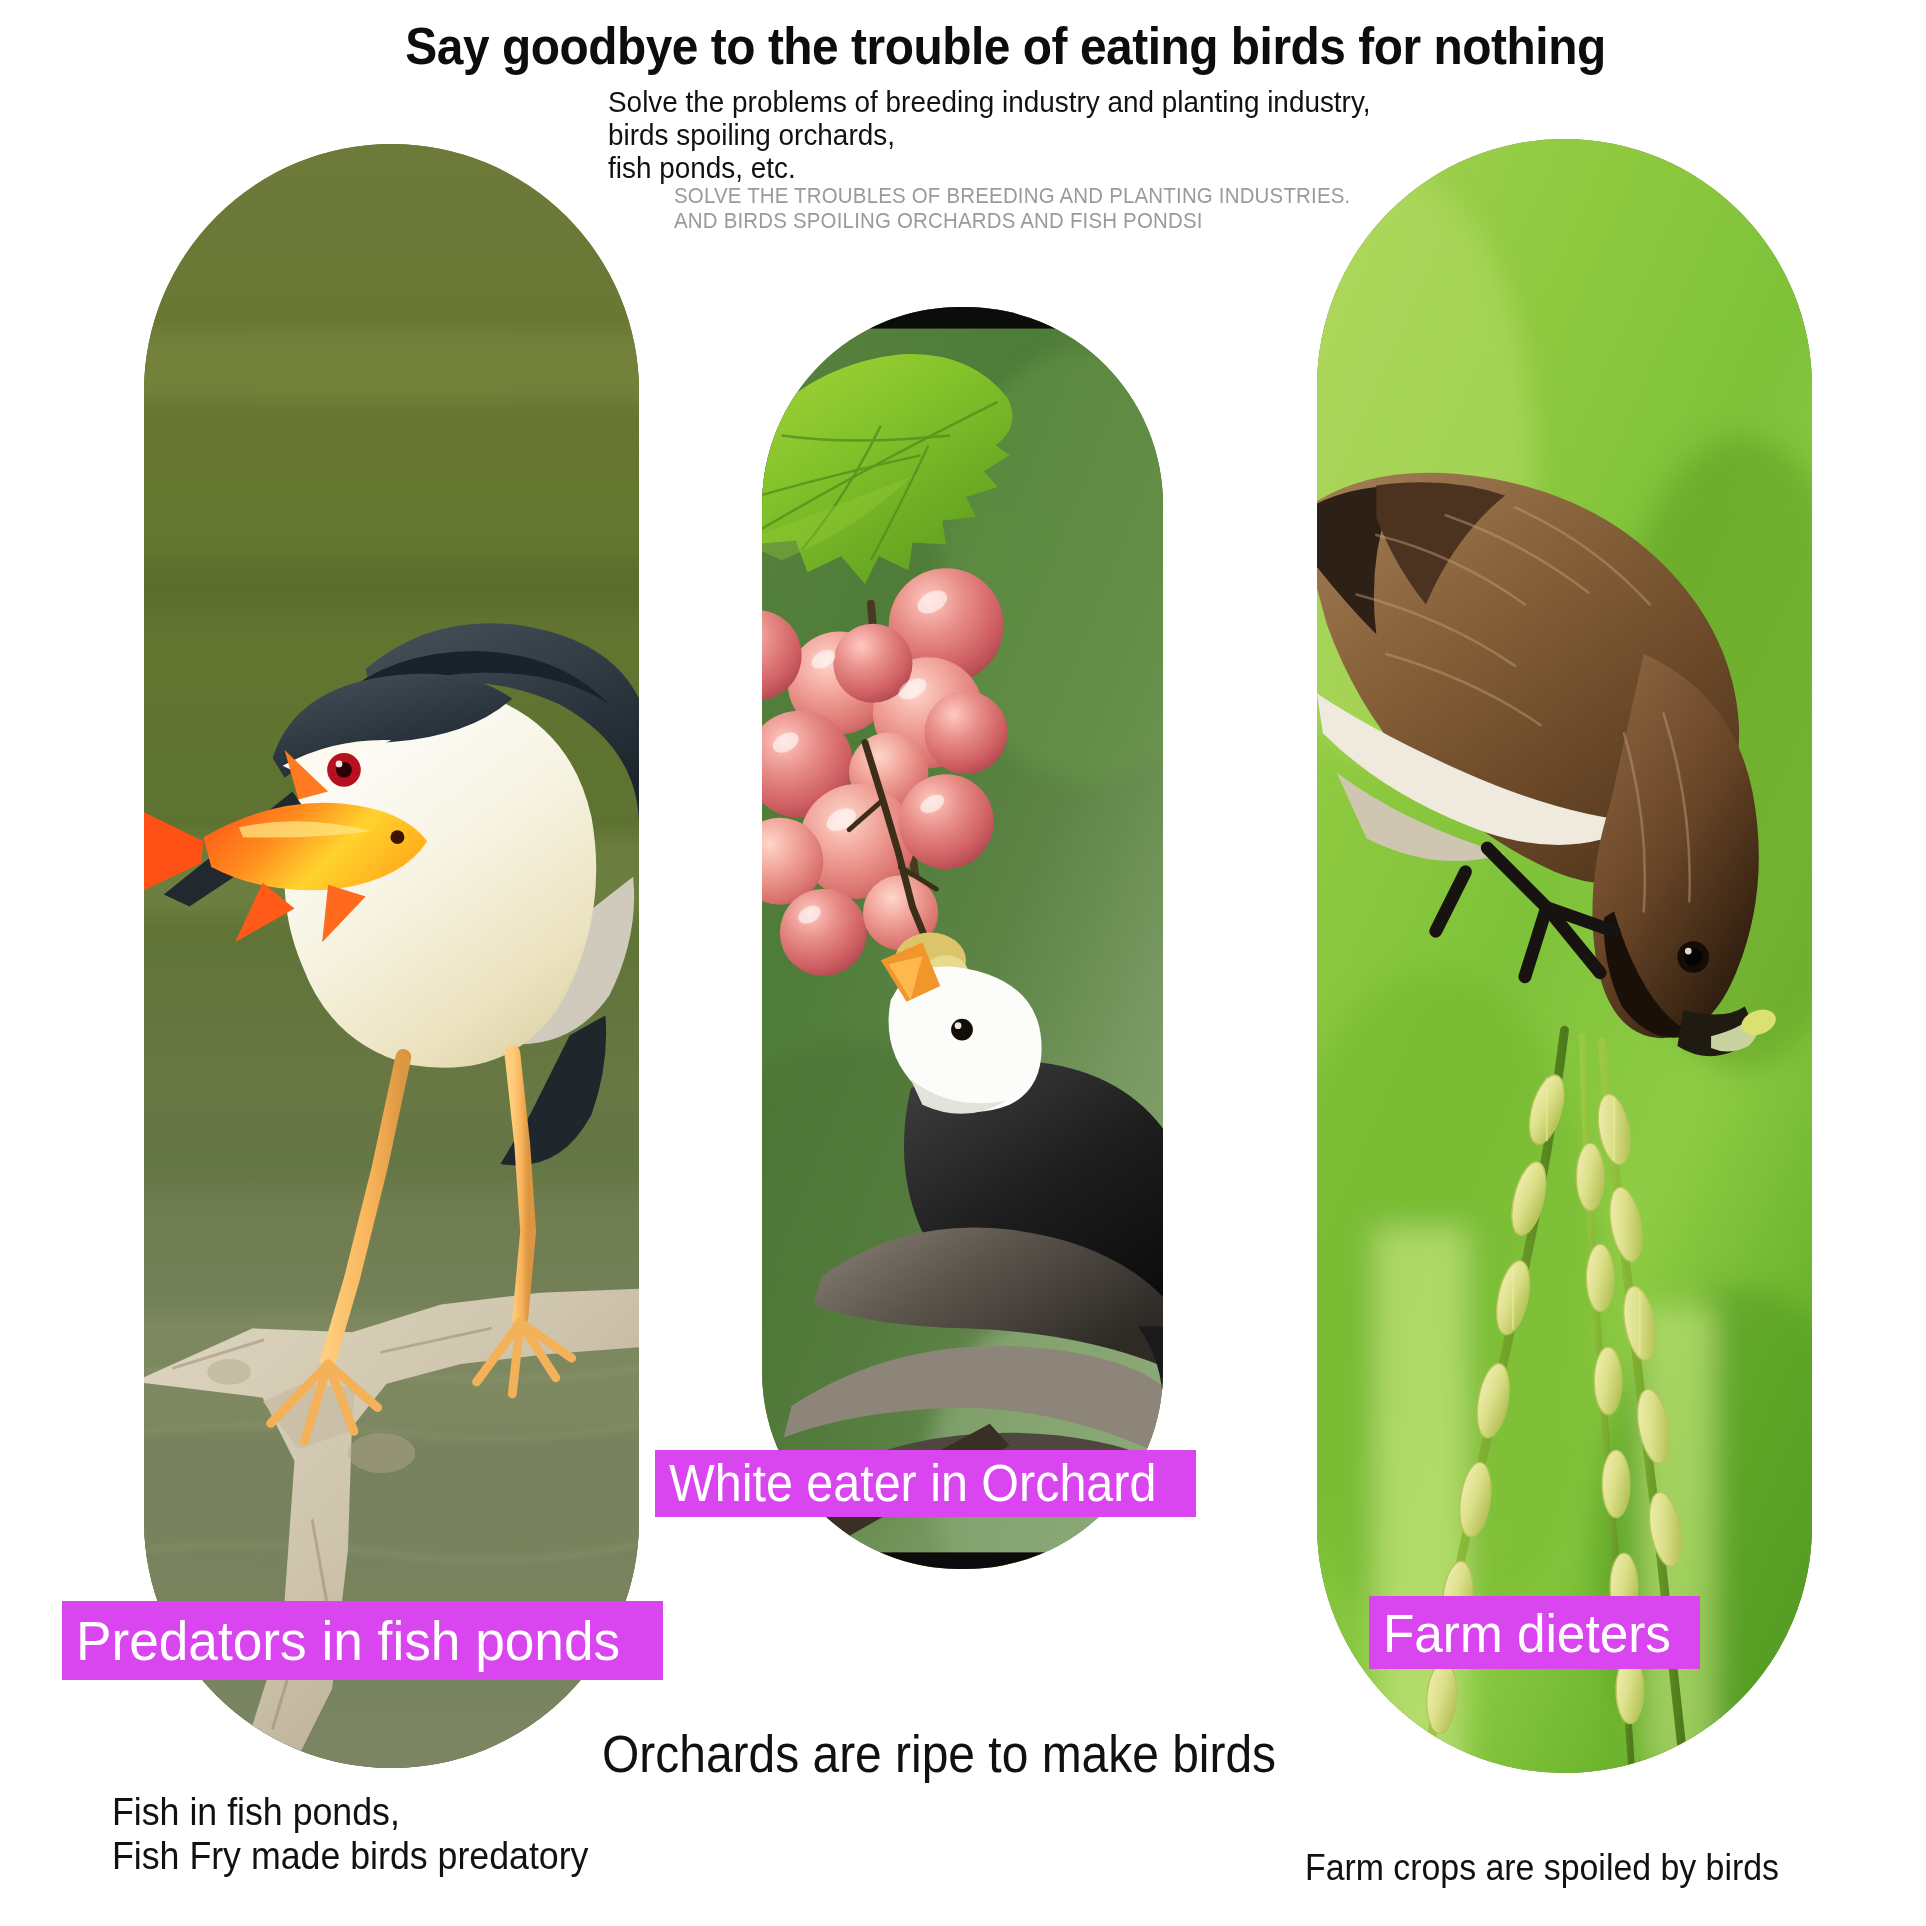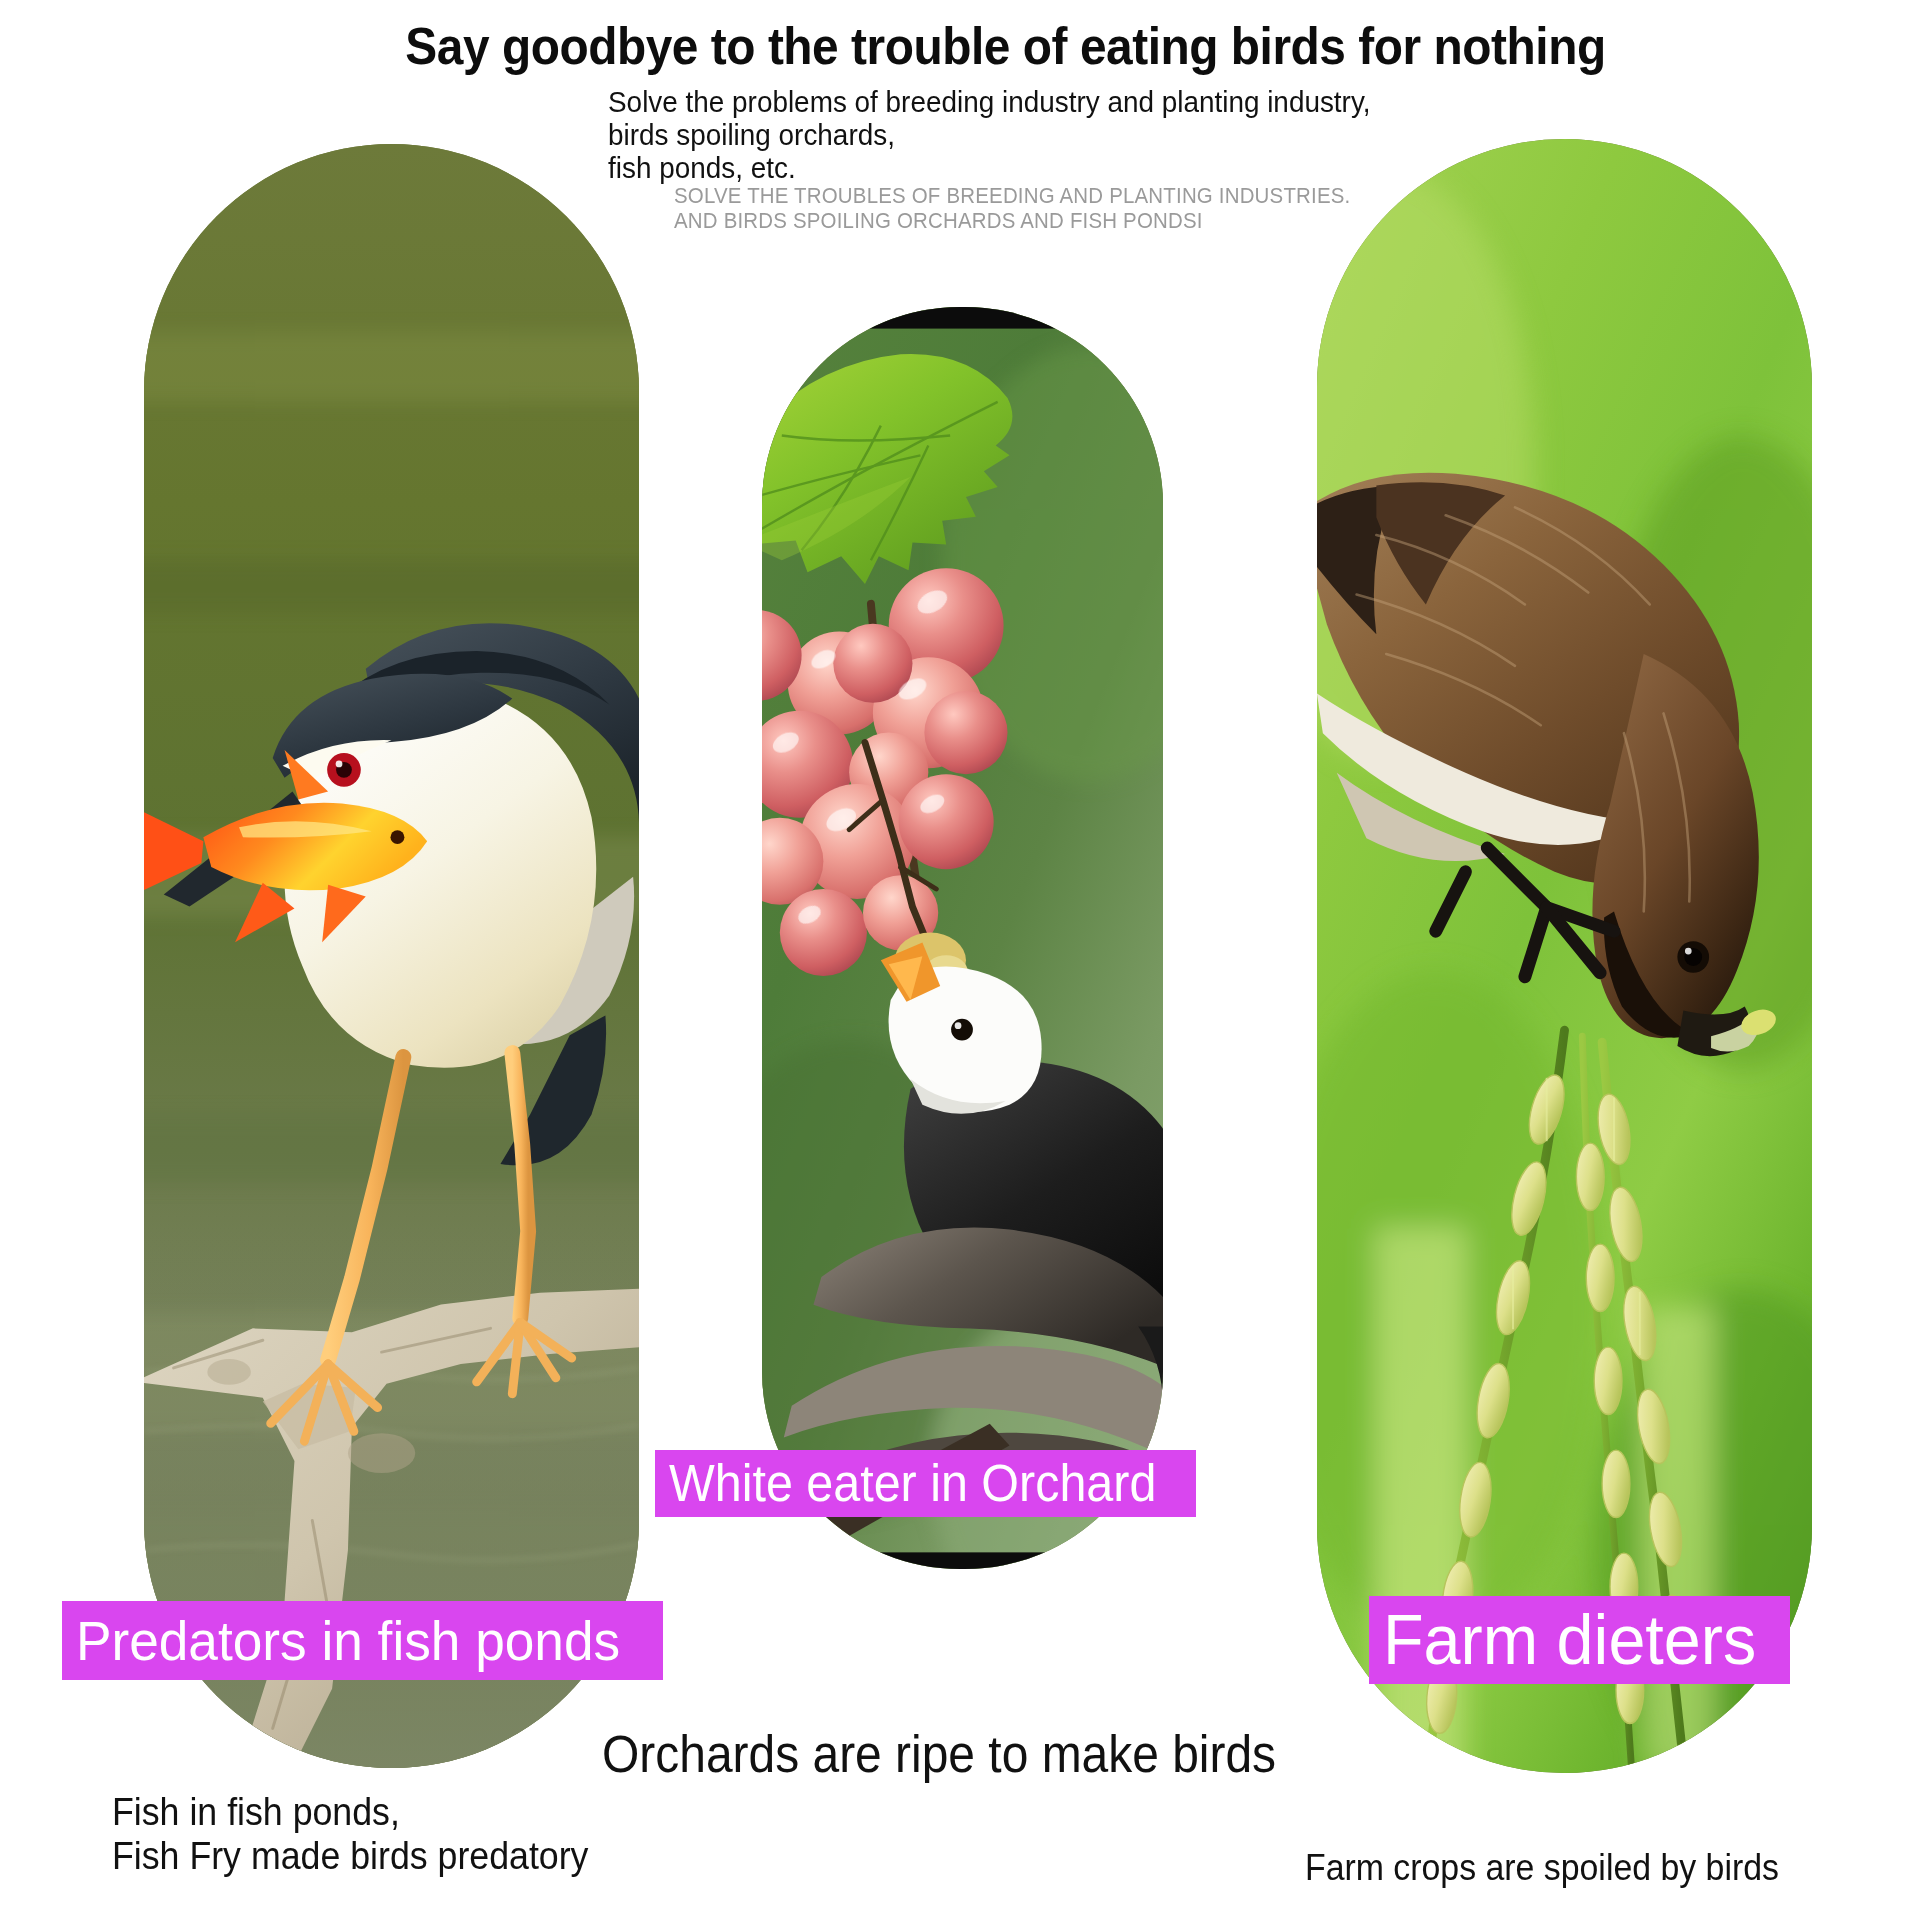--- a/index.html
+++ b/index.html
@@ -88,22 +88,22 @@
     left:62px;top:1601px;height:79px;
     font-size:56px;
     z-index:7;
   }
   #badge-2{
     left:655px;top:1450px;height:67px;
     font-size:51px;
     z-index:7;
   }
   #badge-3{
-    left:1369px;top:1596px;height:88px;
-    font-size:70px;
+    left:1369px;top:1596px;height:73px;
+    font-size:54px;
     z-index:7;
   }
   .badge span{transform:scaleX(0.95);transform-origin:left center;display:inline-block;}
 
   
   .cap{
     position:absolute;
     color:#111111;
     font-family:"Liberation Sans", sans-serif;
     white-space:nowrap;

